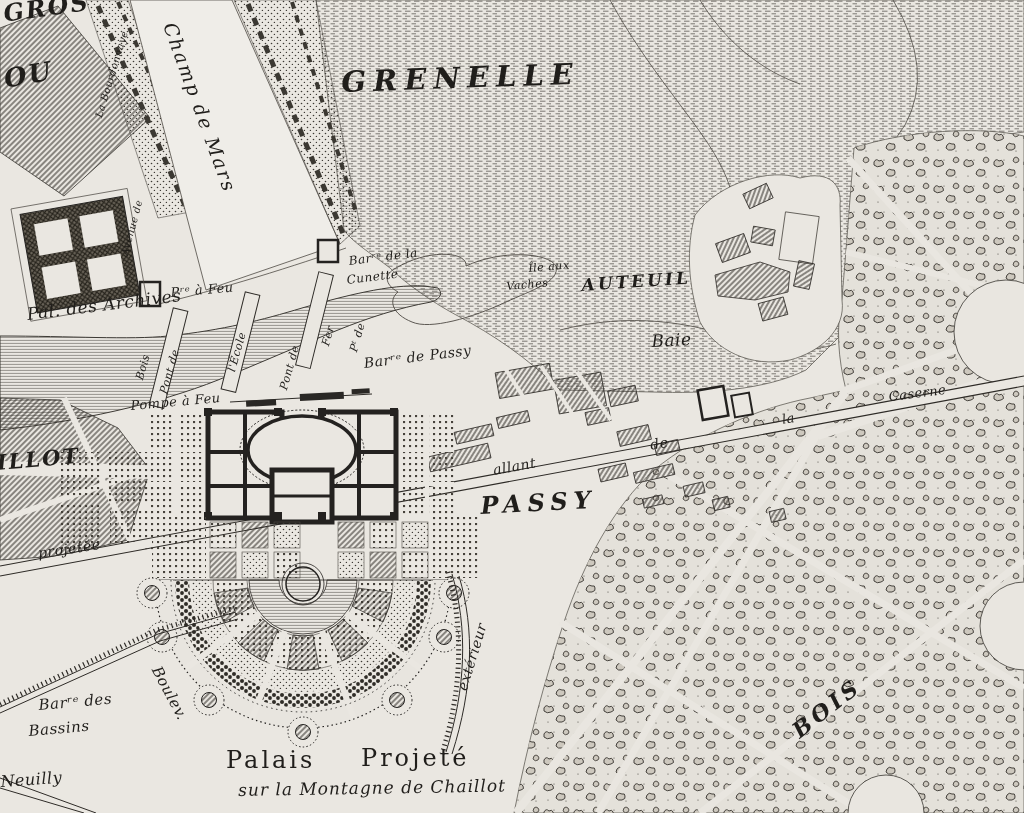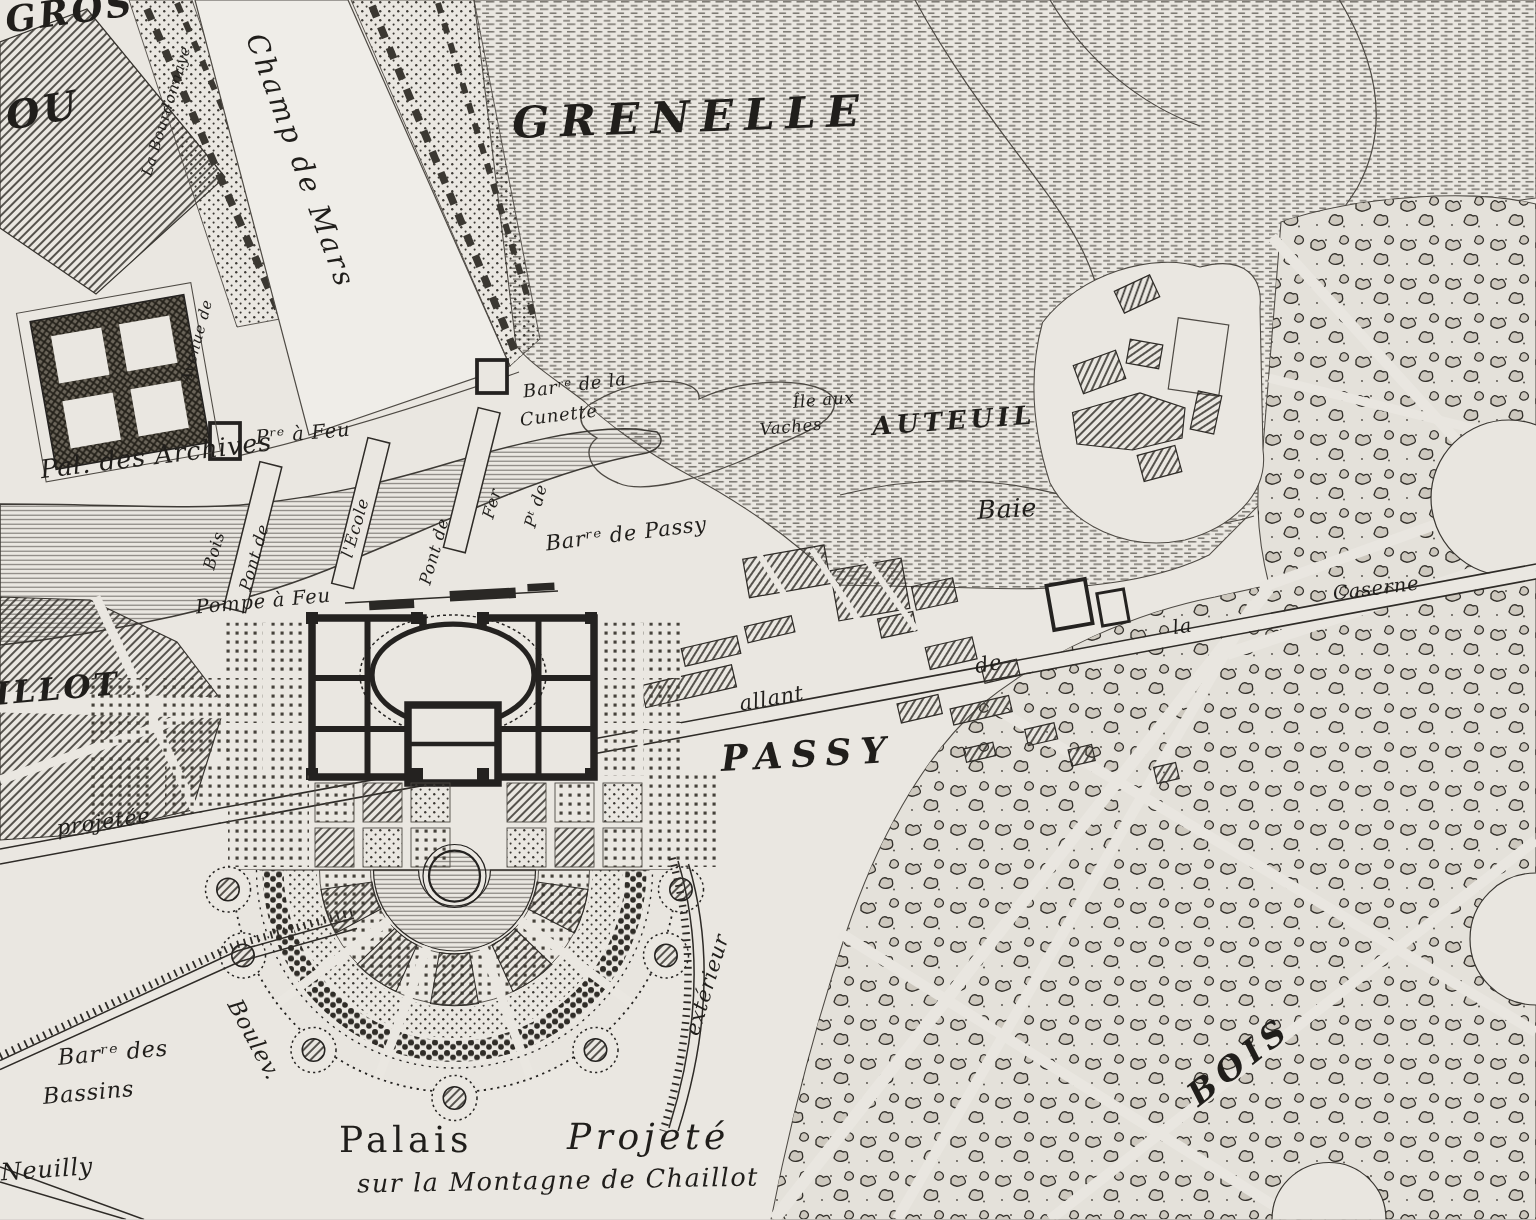--- a/index.html
+++ b/index.html
@@ -315,17 +315,17 @@
 <div class="lbl" style="left:649px;top:438px;font-size:14px;transform:rotate(-10deg);">de</div>
 <div class="lbl" style="left:781px;top:413px;font-size:13px;transform:rotate(-9deg);">la</div>
 <div class="lbl" style="left:888px;top:390px;font-size:13px;transform:rotate(-7deg);">Caserne</div>
 <div class="lbl caps" style="left:480px;top:494px;font-size:24px;transform:rotate(-3deg);letter-spacing:6px;">PASSY</div>
 <div class="lbl" style="left:38px;top:698px;font-size:15px;transform:rotate(-5deg);">Barʳᵉ des</div>
 <div class="lbl" style="left:28px;top:724px;font-size:15px;transform:rotate(-5deg);">Bassins</div>
 <div class="lbl" style="left:162px;top:664px;font-size:15px;transform:rotate(62deg);">Boulev.</div>
 <div class="lbl" style="left:455px;top:688px;font-size:14px;transform:rotate(-73deg);">extérieur</div>
 <div class="lbl" style="left:0px;top:774px;font-size:16px;transform:rotate(-4deg);">Neuilly</div>
 <div class="lbl upright" style="left:226px;top:748px;font-size:24px;letter-spacing:3px;">Palais</div>
-<div class="lbl upright" style="left:378px;top:746px;font-size:24px;letter-spacing:3px;font-style:italic;">Projeté</div>
+<div class="lbl upright" style="left:361px;top:746px;font-size:24px;letter-spacing:3px;">Projeté</div>
 <div class="lbl" style="left:238px;top:782px;font-size:17px;transform:rotate(-1deg);letter-spacing:1px;">sur la Montagne de Chaillot</div>
 <div class="lbl caps" style="left:788px;top:724px;font-size:22px;transform:rotate(-38deg);letter-spacing:4px;">BOIS</div>
 
 </div>
 
 </body></html>

